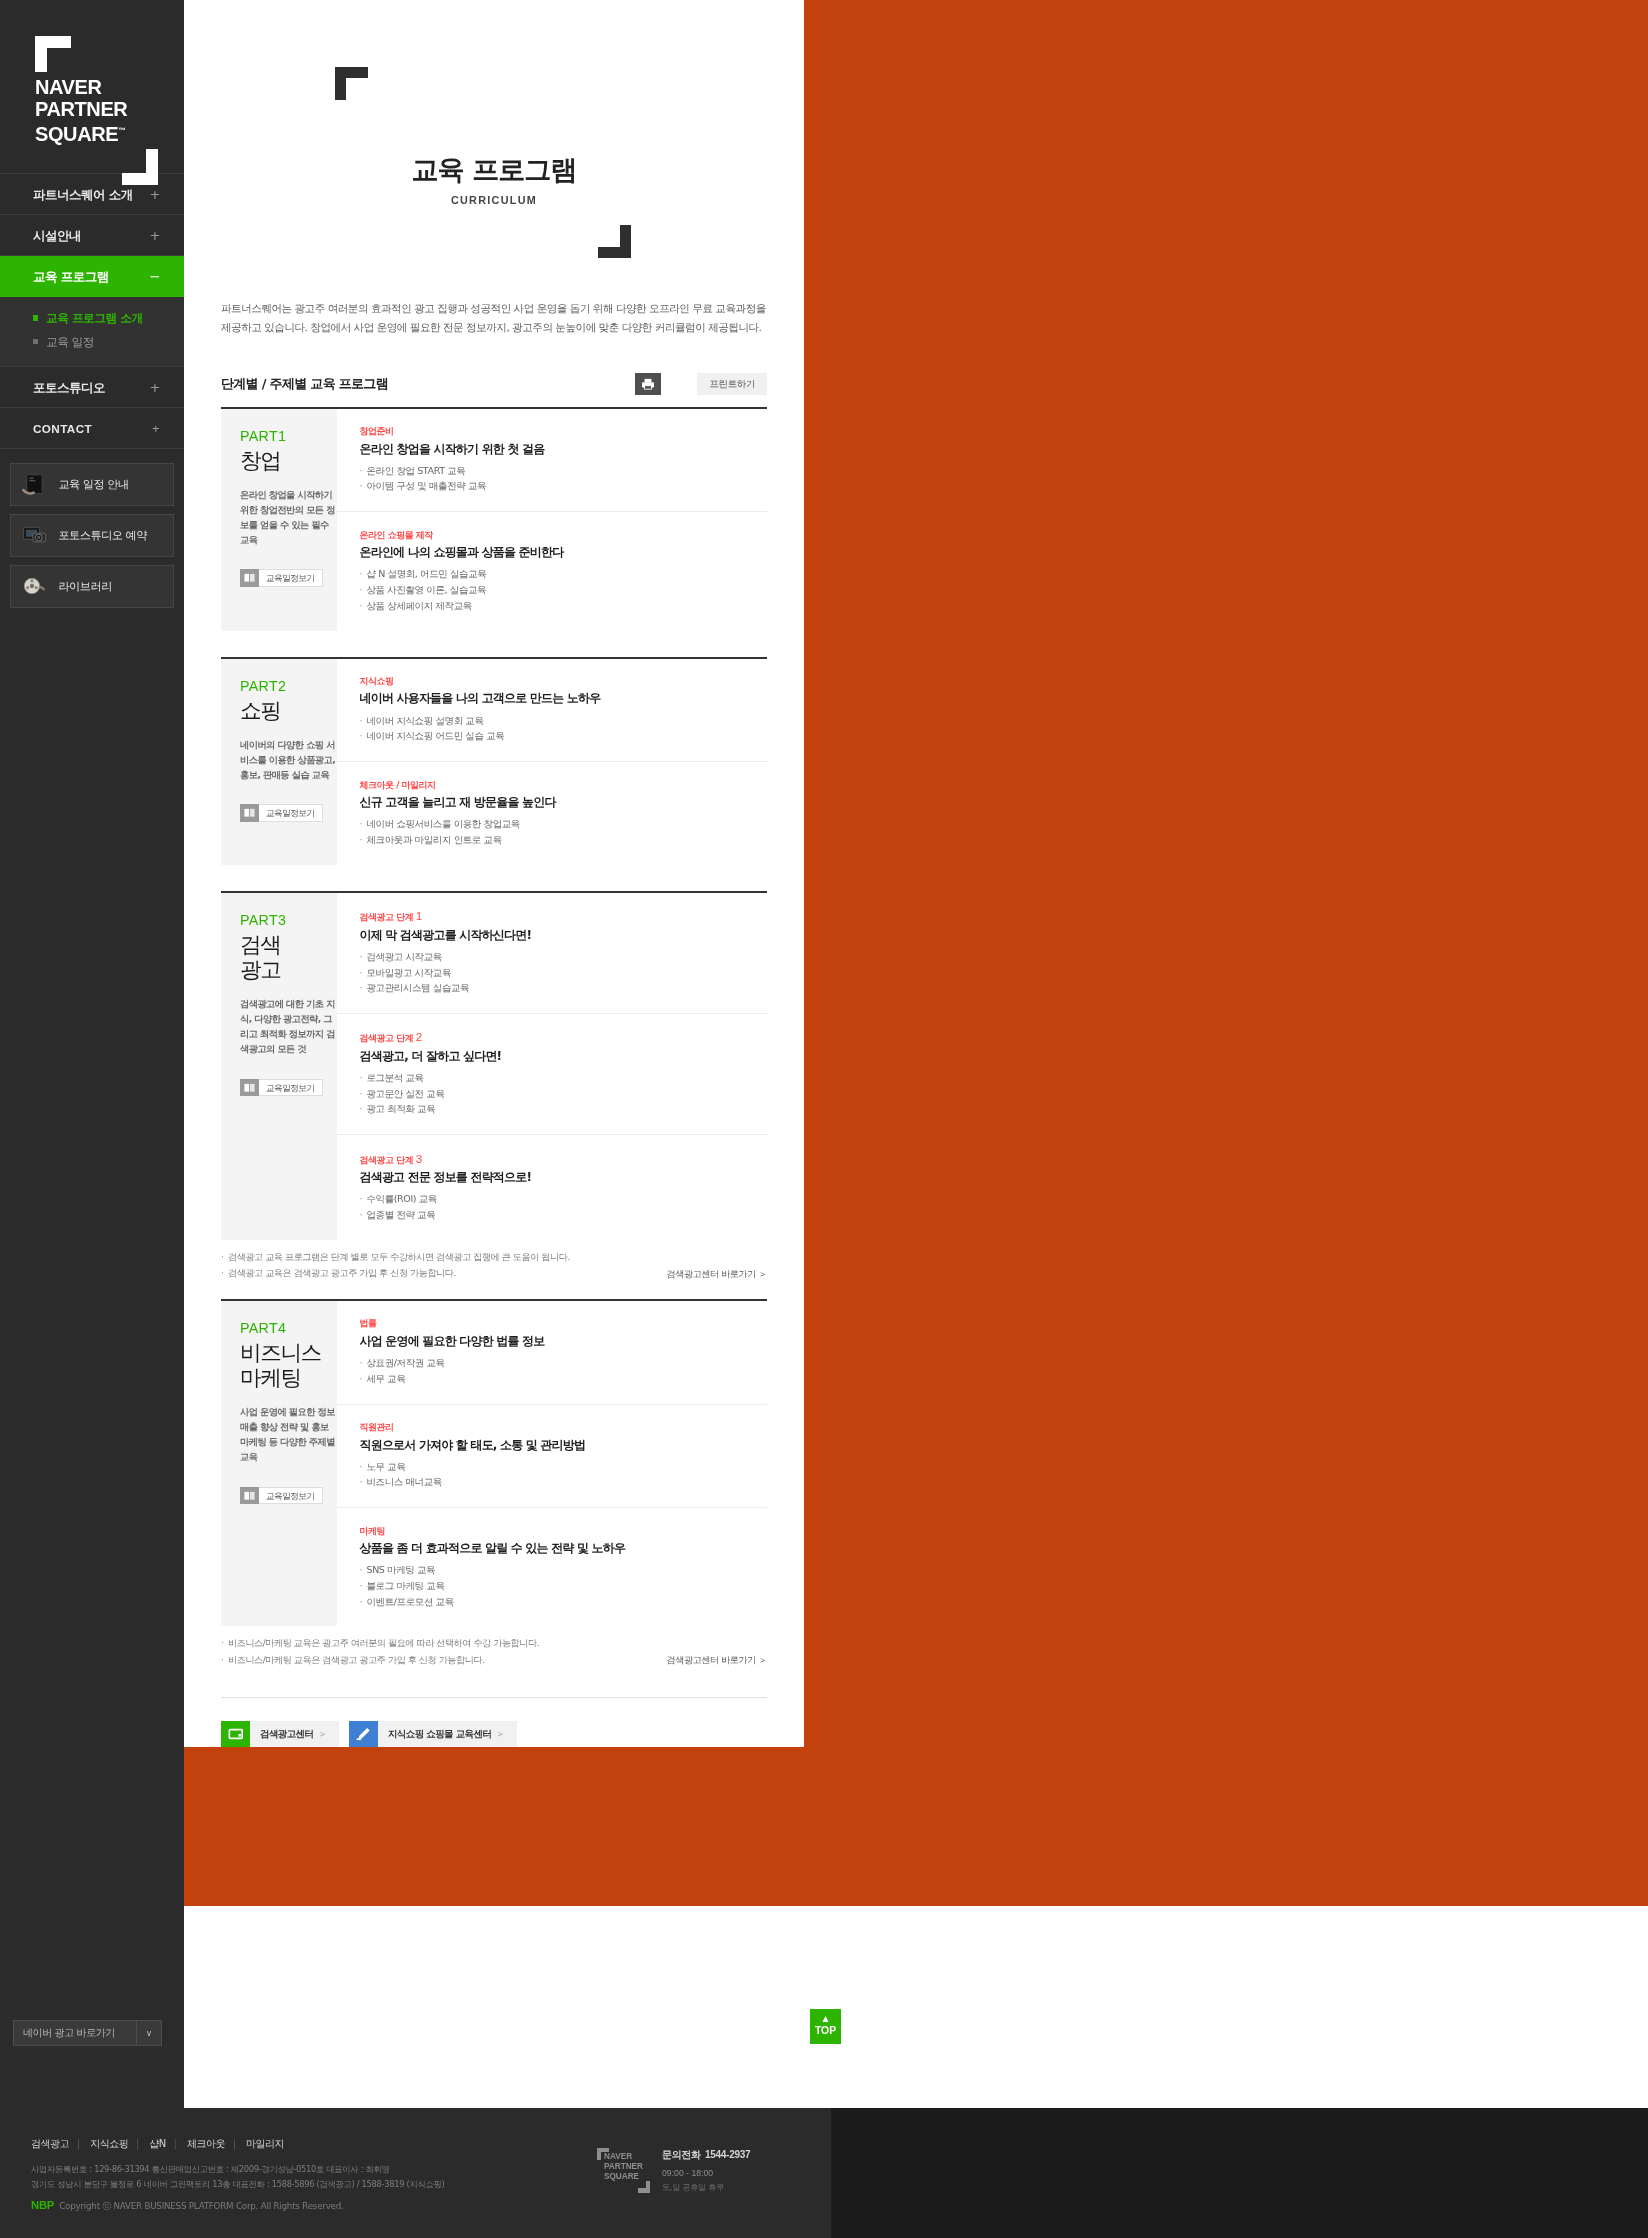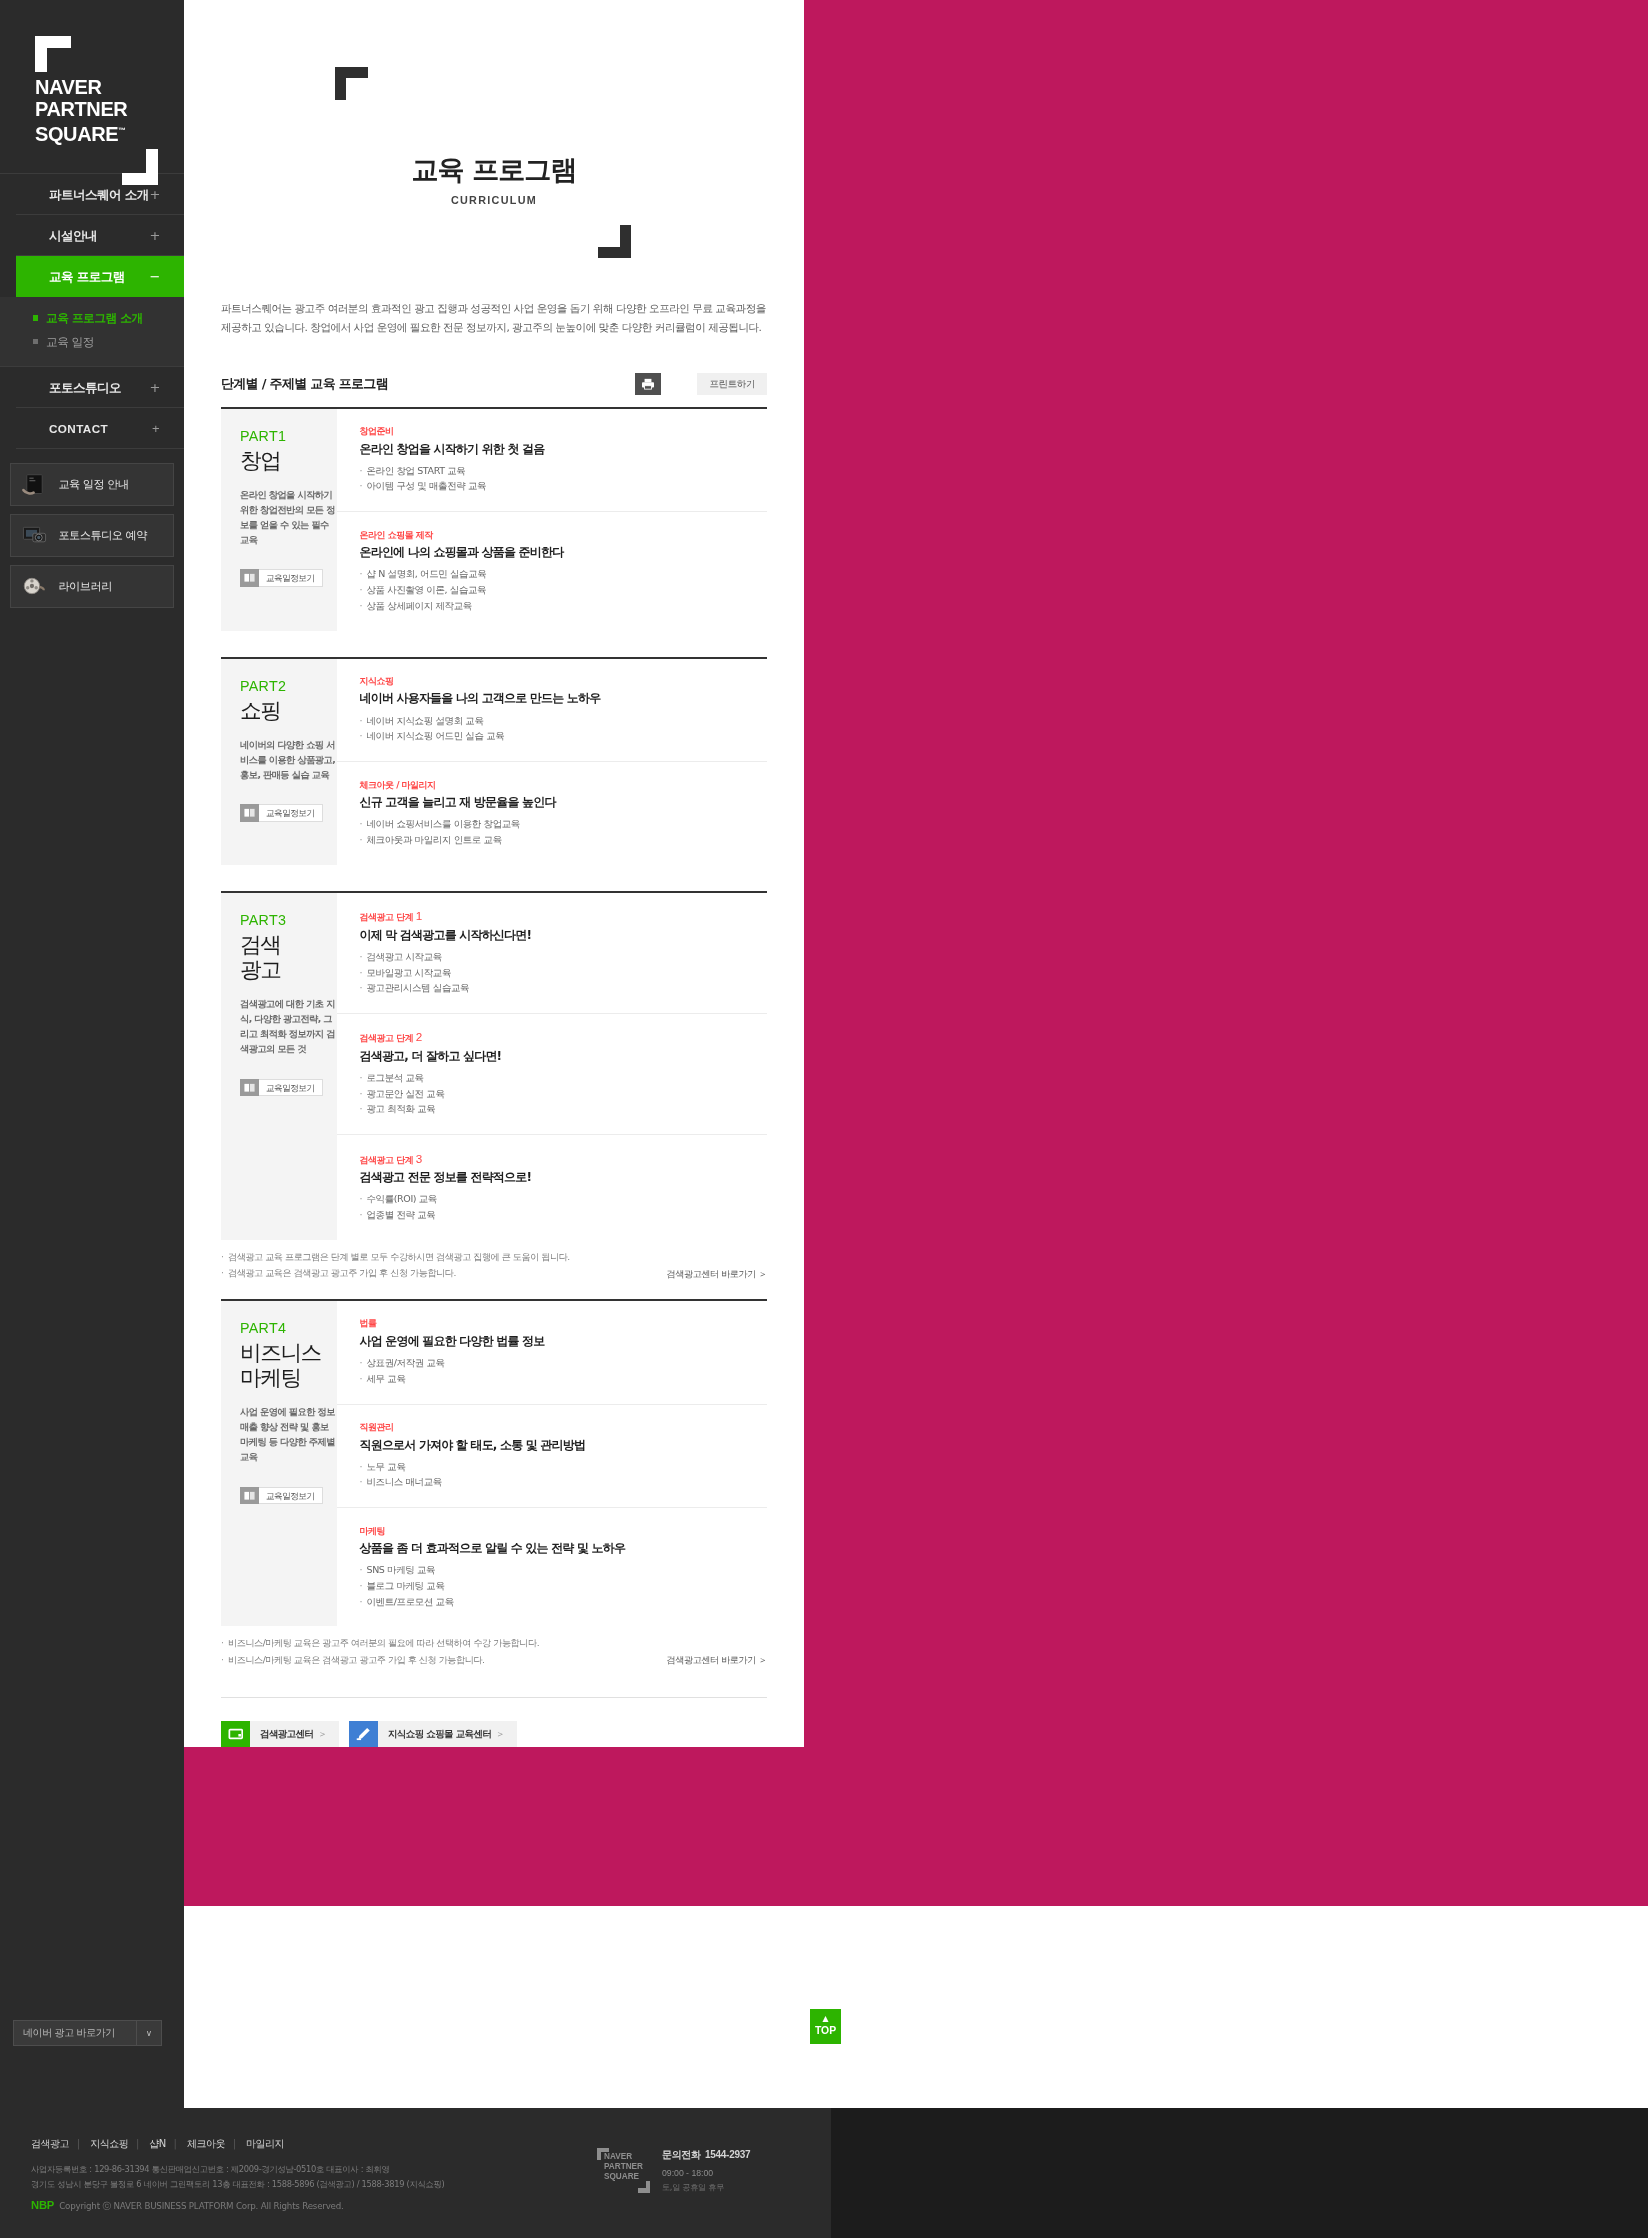--- a/index.html
+++ b/index.html
@@ -6,21 +6,21 @@
   * { margin:0; padding:0; box-sizing:border-box; }
   html, body { width:1649px; height:2239px; }
   body {
     font-family:"DejaVu Sans","Liberation Sans",sans-serif;
     background:#ffffff;
     color:#333;
     position:relative;
     overflow:hidden;
   }
   
-  #page { position:relative; width:1649px; height:1906px; background:#be185d; }
+  #page { position:relative; width:1649px; height:1906px; background:#c2410c; }
 
   
   #sidebar {
     position:absolute; left:0; top:0; width:184px; height:2108px;
     background:#2b2b2b;
   }
   #logo-area { padding:36px 0 0 35px; height:173px; }
   .logo-corner-tl {
     width:36px; height:36px; position:relative; margin-bottom:5.2px;
   }
@@ -37,21 +37,20 @@
   .logo-corner-br:before{content:"";position:absolute;right:0;bottom:0;width:36px;height:12px;background:#fff;}
   .logo-corner-br:after{content:"";position:absolute;right:0;bottom:0;width:12px;height:36px;background:#fff;}
 
   #gnb { border-top:0.9px solid #3c3c3c; }
   .gnb-item {
     position:relative; height:41px; line-height:41px;
     border-bottom:0.9px solid #3c3c3c;
     padding:0 0 0 33px;
     color:#e8e8e8; font-size:12.5px; font-weight:bold; letter-spacing:-0.5px;
     cursor:pointer;
-    margin-left:16px;
   }
   .gnb-item .sign {
     position:absolute; right:24px; top:0; font-size:13px; color:#9a9a9a; font-weight:normal;
   }
   .gnb-item.active { background:#2db400; color:#fff; border-bottom:none; }
   .gnb-item.active .sign { color:#fff; }
   .gnb-item.latin { font-family:"Liberation Sans",sans-serif; letter-spacing:0.4px; font-size:11.7px; }
 
   #submenu { background:#323232; padding:10.4px 0 12px 0; border-bottom:0.9px solid #3c3c3c; }
   .sub-item {

